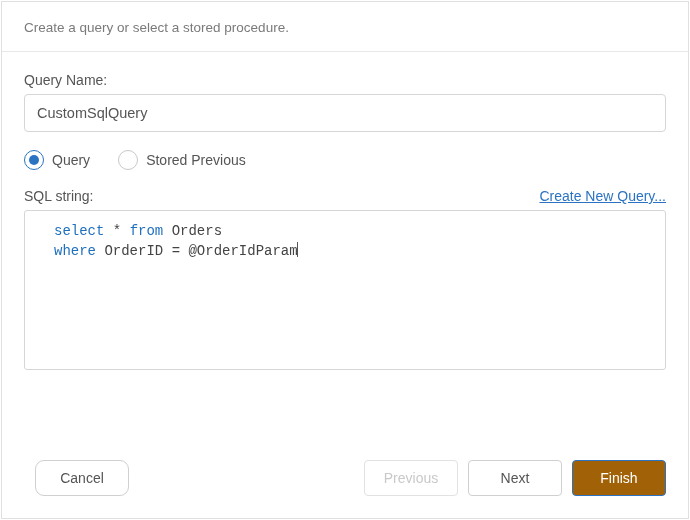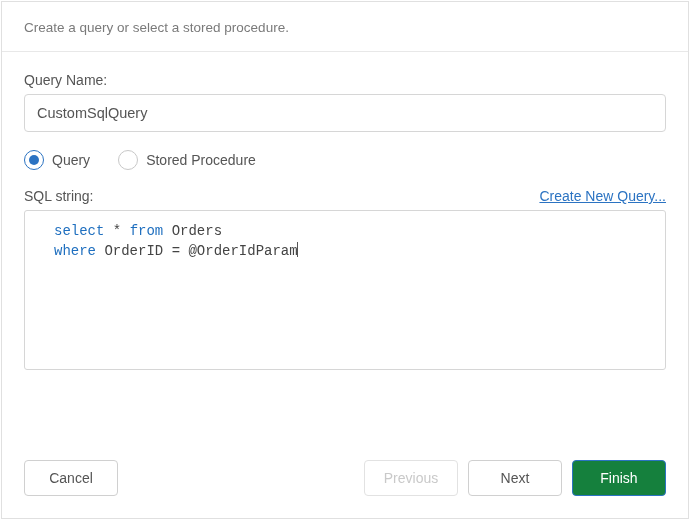--- a/index.html
+++ b/index.html
@@ -127,28 +127,28 @@
     font-size: 14px;
     display: inline-flex;
     align-items: center;
     justify-content: center;
     margin-left: 10px;
     cursor: pointer;
     border: 1px solid #d0d0d0;
     background: #fff;
     color: #555;
   }
-  .btn.cancel { margin-left: 0; }
+  .btn.cancel { margin-left: 11px; border-radius: 9px; }
   .btn.disabled {
     color: #c9c9c9;
     border-color: #e2e2e2;
     cursor: default;
   }
   .btn.primary {
-    background: #15803d;
+    background: #a16207;
     border-color: #2b73c2;
     color: #fff;
   }
 </style>
 </head>
 <body>
 
 <div class="wizard">
 
   <div class="header">
@@ -162,21 +162,21 @@
 
     <div class="radio-row">
       <div class="radio-item">
         <span class="radio-outer selected">
           <span class="radio-inner"></span>
         </span>
         <span>Query</span>
       </div>
       <div class="radio-item">
         <span class="radio-outer"></span>
-        <span>Stored Procedure</span>
+        <span>Stored Previous</span>
       </div>
     </div>
 
     <div class="sql-row">
       <div class="label" style="margin-bottom:0">SQL string:</div>
       <span class="link">Create New Query...</span>
     </div>
 
     <div class="sql-editor">
       <div>

